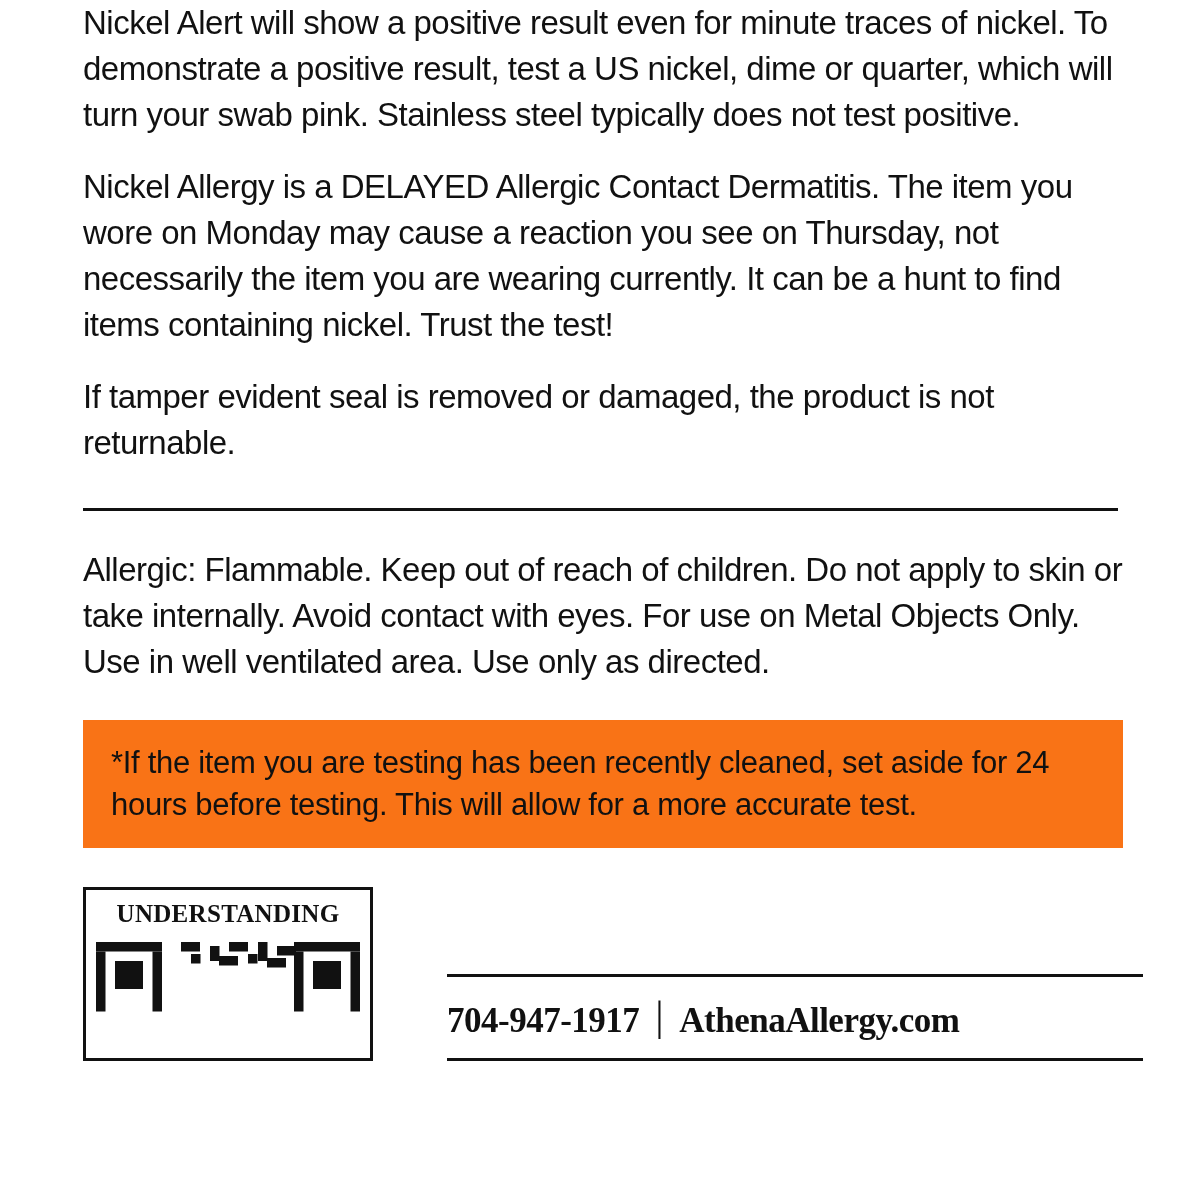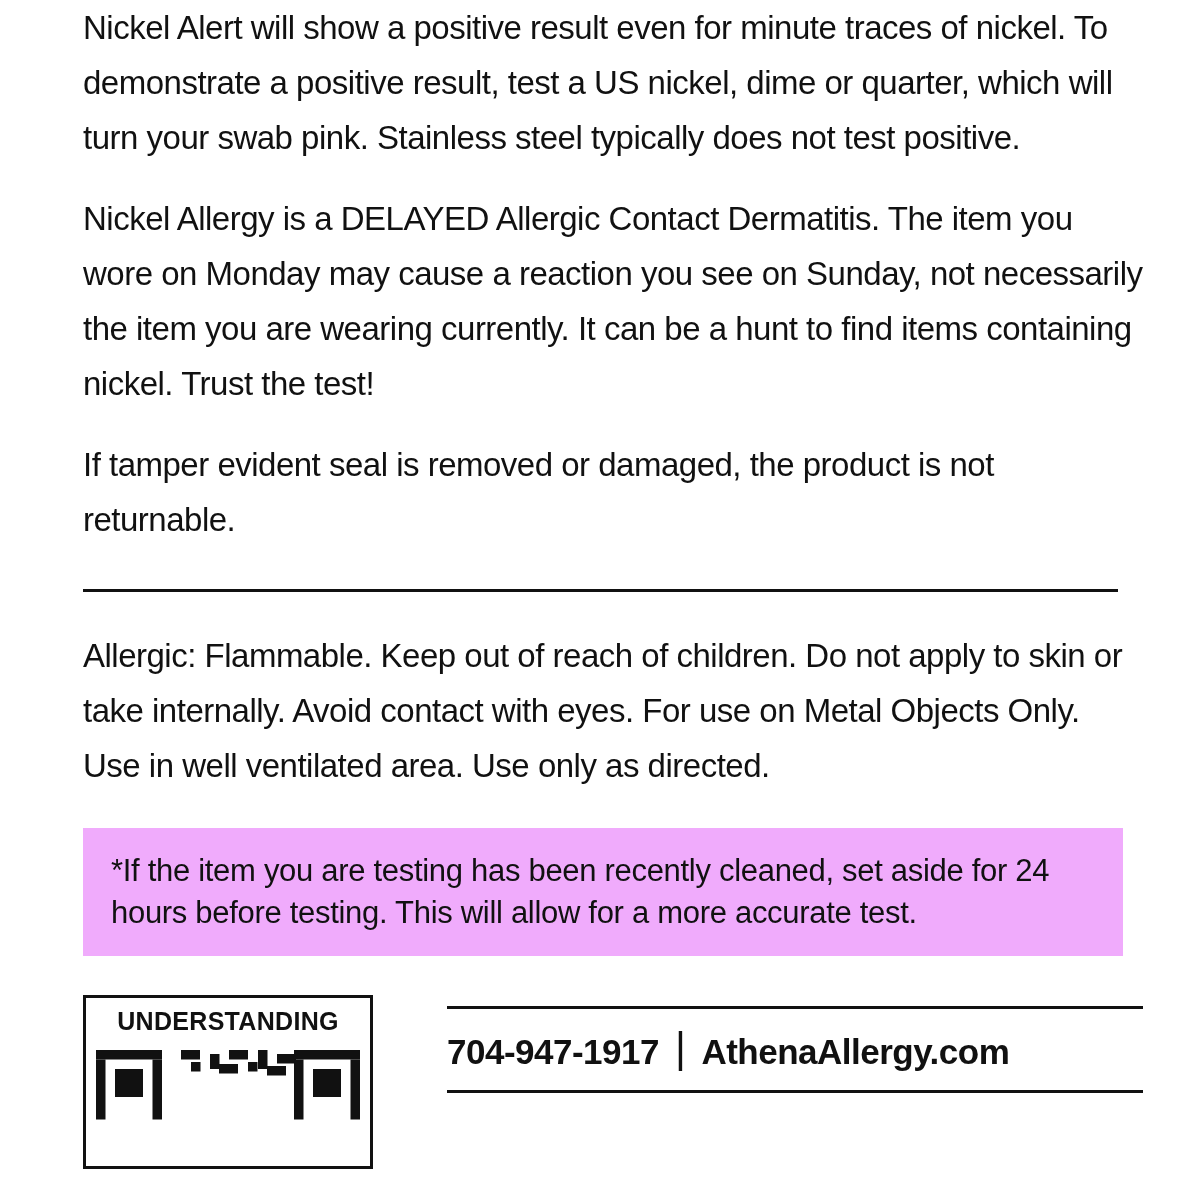--- a/index.html
+++ b/index.html
@@ -16,42 +16,43 @@
     -webkit-font-smoothing: antialiased;
   }
   .content {
     padding: 0 57px 0 83px;
     box-sizing: border-box;
     width: 1200px;
   }
   p.body-par {
     margin: 0 0 26px 0;
     font-size: 33px;
-    line-height: 55px;
+    line-height: 46px;
     letter-spacing: -0.5px;
   }
   .bold { font-weight: 400; }
   hr.divider {
     border: none;
     height: 3px;
     background: #111111;
     margin: 42px 25px 36px 0;
   }
   .note-box {
-    background: #f0abfc;
+    background: #f97316;
     margin: 35px 20px 0 0;
     padding: 22px 28px;
     font-size: 31px;
     line-height: 42px;
     letter-spacing: -0.3px;
   }
   .footer {
     display: flex;
-    align-items: flex-start;
+    align-items: flex-end;
     margin-top: 39px;
+    font-family: Liberation Serif, serif;
   }
   .qr-box {
     border: 3px solid #111111;
     width: 284px;
     height: 160px; 
     flex: 0 0 auto;
     text-align: center;
     padding-top: 8px;
     box-sizing: content-box;
   }
@@ -89,21 +90,21 @@
     top: -2px;
   }
 </style>
 </head>
 <body>
 
 <div class="content">
 
   <p class="body-par">Nickel Alert will show a positive result even for minute traces of nickel. To demonstrate a positive result, test a US nickel, dime or quarter, which will turn your swab pink. Stainless steel typically does not test positive.</p>
 
-  <p class="body-par"><span>Nickel Allergy is a DELAYED Allergic Contact Dermatitis. The item you wore on Monday may cause a reaction you see on Sunday, not necessarily the item you are wearing currently. It can be a hunt to find items containing nickel. </span><span class="bold">Trust the test!</span></p>
+  <p class="body-par"><span>Nickel Allergy is a DELAYED Allergic Contact Dermatitis. The item you wore on Monday may cause a reaction you see on Thursday, not necessarily the item you are wearing currently. It can be a hunt to find items containing nickel. </span><span class="bold">Trust the test!</span></p>
 
 
   <p class="body-par">If tamper evident seal is removed or damaged, the product is not returnable.</p>
 
   <hr class="divider">
 
   <p class="body-par"><span class="bold">Allergic:</span><span> Flammable. Keep out of reach of children. Do not apply to skin or take internally. Avoid contact with eyes. For use on Metal Objects Only. Use in well ventilated area. Use only as directed.</span></p>
 
   <div class="note-box">
     <span>*If the item you are testing has been recently cleaned, set aside for 24 hours before testing. This will allow for a more accurate test.</span>

